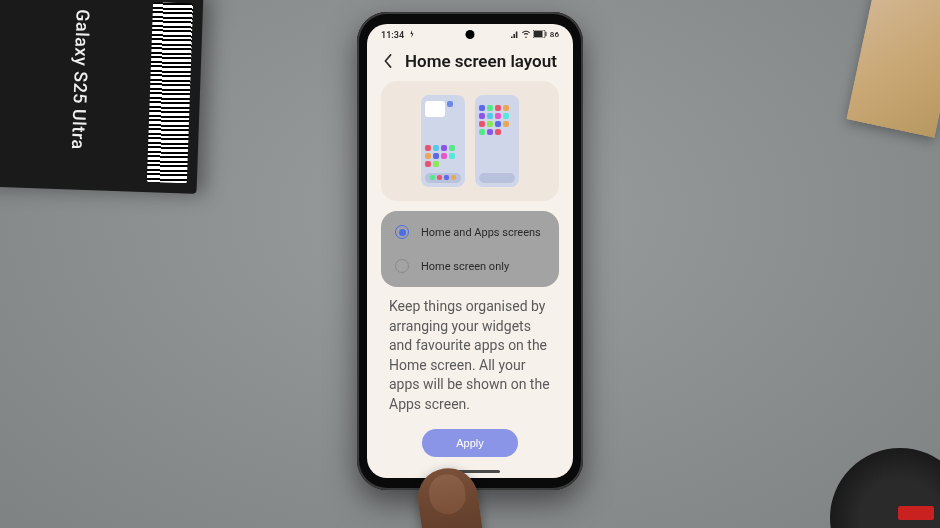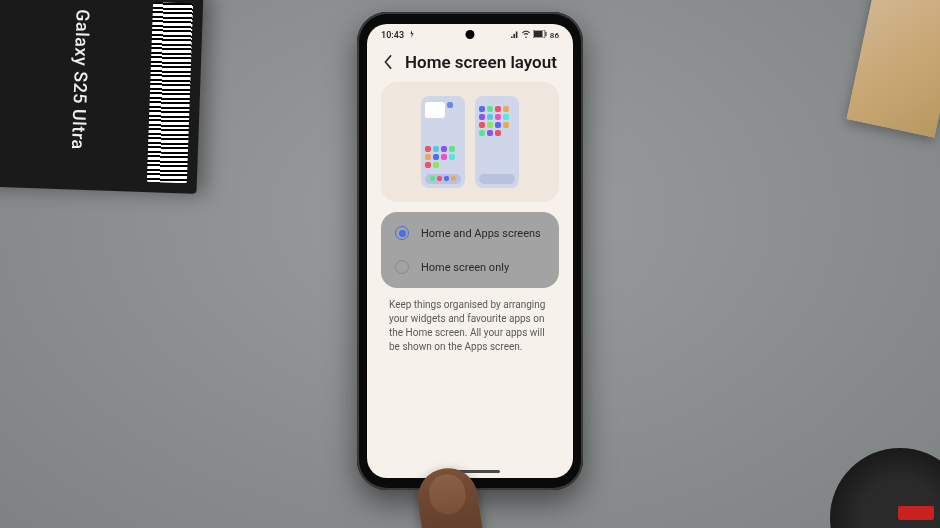--- a/index.html
+++ b/index.html
@@ -223,21 +223,21 @@
   .radio.checked::after {
     content:"";
     width:7px; height:7px;
     background:#4a6de8;
     border-radius:50%;
   }
 
   
   .desc {
     padding: 0 22px;
-    font-size: 10px;
+    font-size: 14px;
     line-height: 1.4;
     color: #5a5a5a;
   }
 
   
   .apply-row {
     display:flex; justify-content:center;
     padding: 14px 0 8px;
   }
   .apply-btn {
@@ -275,21 +275,21 @@
   <div class="wood"></div>
   <div class="disc"></div>
   <div class="redtag"></div>
 
   <div class="phone">
     <div class="screen">
       <div class="camera"></div>
 
       <div class="statusbar">
         <div class="sb-left">
-          <span>10:43</span>
+          <span>11:34</span>
           <span>
             <svg class="sb-icon" viewBox="0 0 10 10">
                 <path d="M5 0 L3 5 L5 5 L4 10 L7 4 L5 4 Z" fill="#2a2a2a"></path>
               </svg>
           </span>
         </div>
         <div class="sb-right">
           <span>
             <svg class="sb-icon" viewBox="0 0 10 10">
                 <path d="M0 8h2v2H0zM3 5h2v5H3zM6 2h2v8H6z" fill="#2a2a2a"></path>
@@ -373,20 +373,23 @@
           <span>Home and Apps screens</span>
         </div>
         <div class="option">
           <span class="radio"></span>
           <span>Home screen only</span>
         </div>
       </div>
 
       <div class="desc">Keep things organised by arranging your widgets and favourite apps on the Home screen. All your apps will be shown on the Apps screen.</div>
 
+      <div class="apply-row">
+        <button class="apply-btn">Apply</button>
+      </div>
 
       <div class="navbar">
         <div class="nav-pill"></div>
       </div>
 
     </div>
   </div>
 
   <div class="finger"></div>
 

